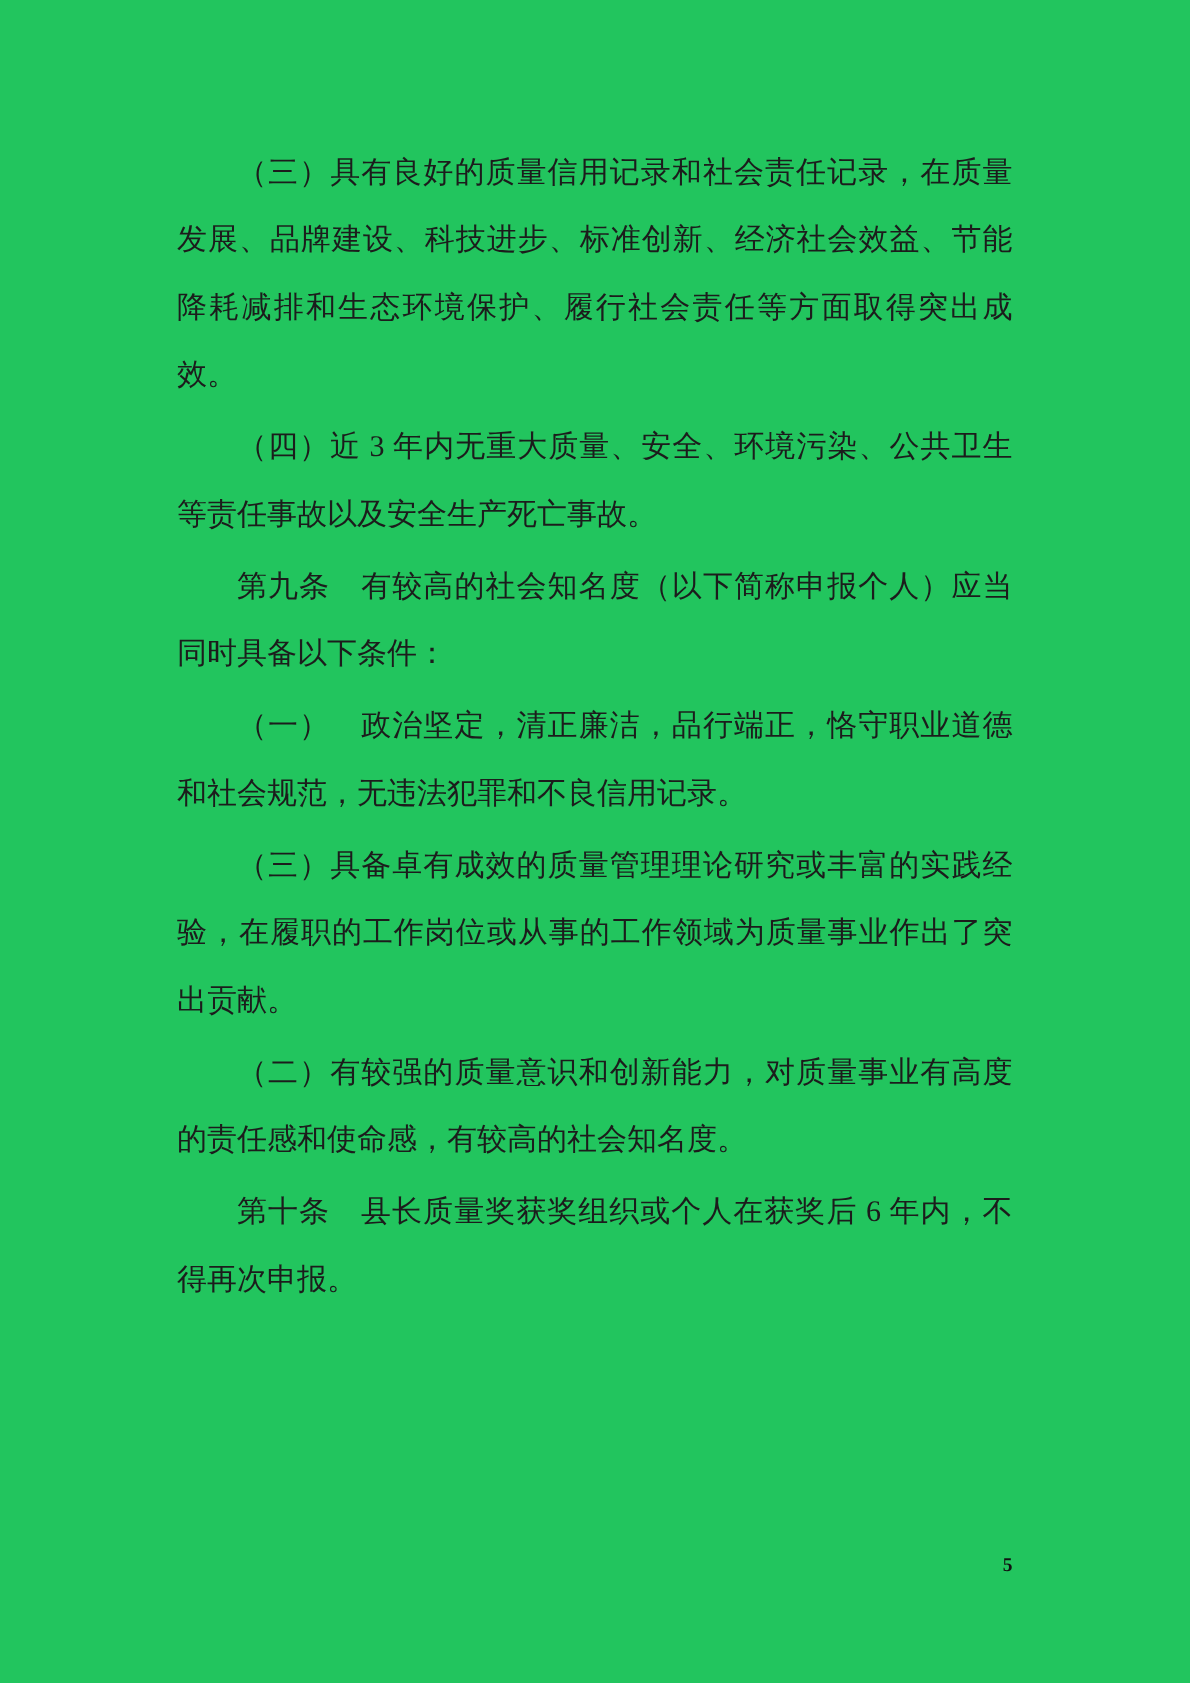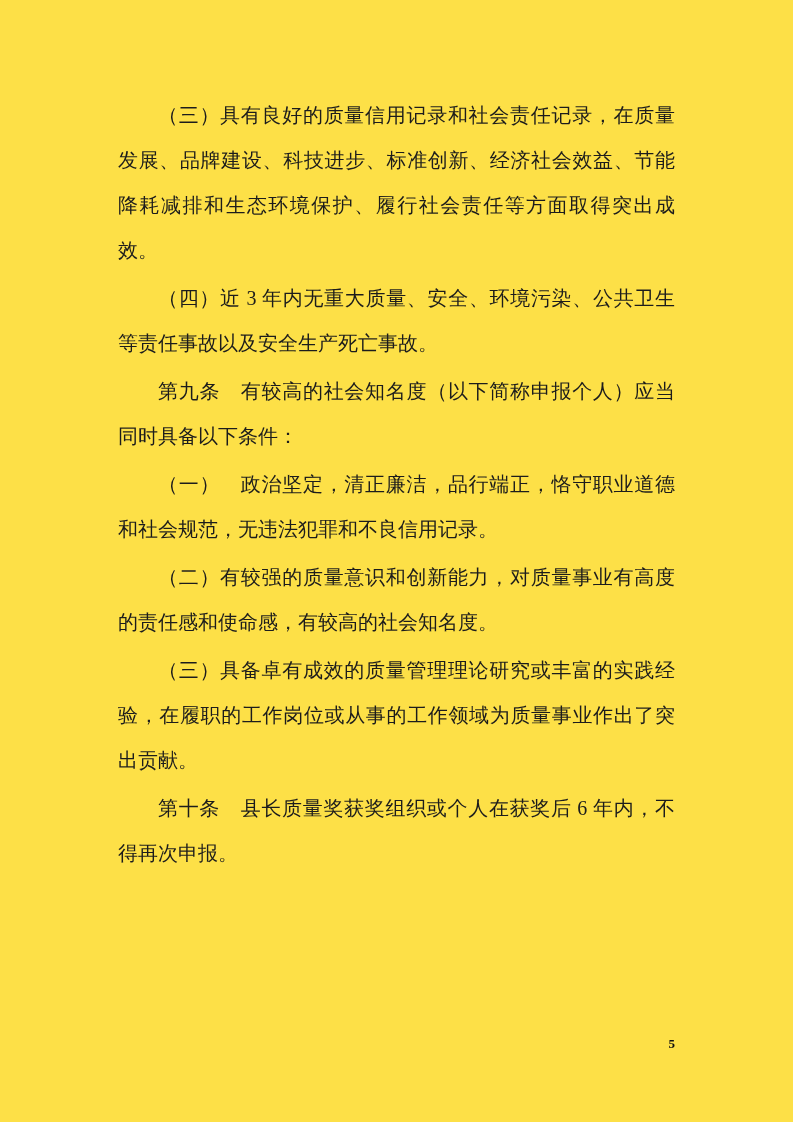--- a/index.html
+++ b/index.html
@@ -4,21 +4,21 @@
 <style>
   html, body {
     margin: 0;
     padding: 0;
     background: #ffffff;
   }
   .page {
     position: relative;
     width: 793px;
     height: 1122px;
-    background: #fde047;
+    background: #22c55e;
     overflow: hidden;
     font-family: "Liberation Serif", "DejaVu Serif", serif;
     color: #1c1c1c;
   }
   .doc-body {
     position: absolute;
     left: 118px;
     top: 93px;
     width: 557px;
   }
@@ -47,20 +47,20 @@
 </style>
 </head>
 <body>
 
 <div class="page">
   <div class="doc-body">
     <p>（三）具有良好的质量信用记录和社会责任记录，在质量发展、品牌建设、科技进步、标准创新、经济社会效益、节能降耗减排和生态环境保护、履行社会责任等方面取得突出成效。</p>
     <p>（四）近 3 年内无重大质量、安全、环境污染、公共卫生等责任事故以及安全生产死亡事故。</p>
     <p>第九条　有较高的社会知名度（以下简称申报个人）应当同时具备以下条件：</p>
     <p>（一）　政治坚定，清正廉洁，品行端正，恪守职业道德和社会规范，无违法犯罪和不良信用记录。</p>
+    <p>（三）具备卓有成效的质量管理理论研究或丰富的实践经验，在履职的工作岗位或从事的工作领域为质量事业作出了突出贡献。</p>
     <p>（二）有较强的质量意识和创新能力，对质量事业有高度的责任感和使命感，有较高的社会知名度。</p>
-    <p>（三）具备卓有成效的质量管理理论研究或丰富的实践经验，在履职的工作岗位或从事的工作领域为质量事业作出了突出贡献。</p>
     <p>第十条　县长质量奖获奖组织或个人在获奖后 6 年内，不得再次申报。</p>
   </div>
   <div class="footer">
     <span class="page-number">5</span>
   </div>
 </div>
 
 </body></html>

